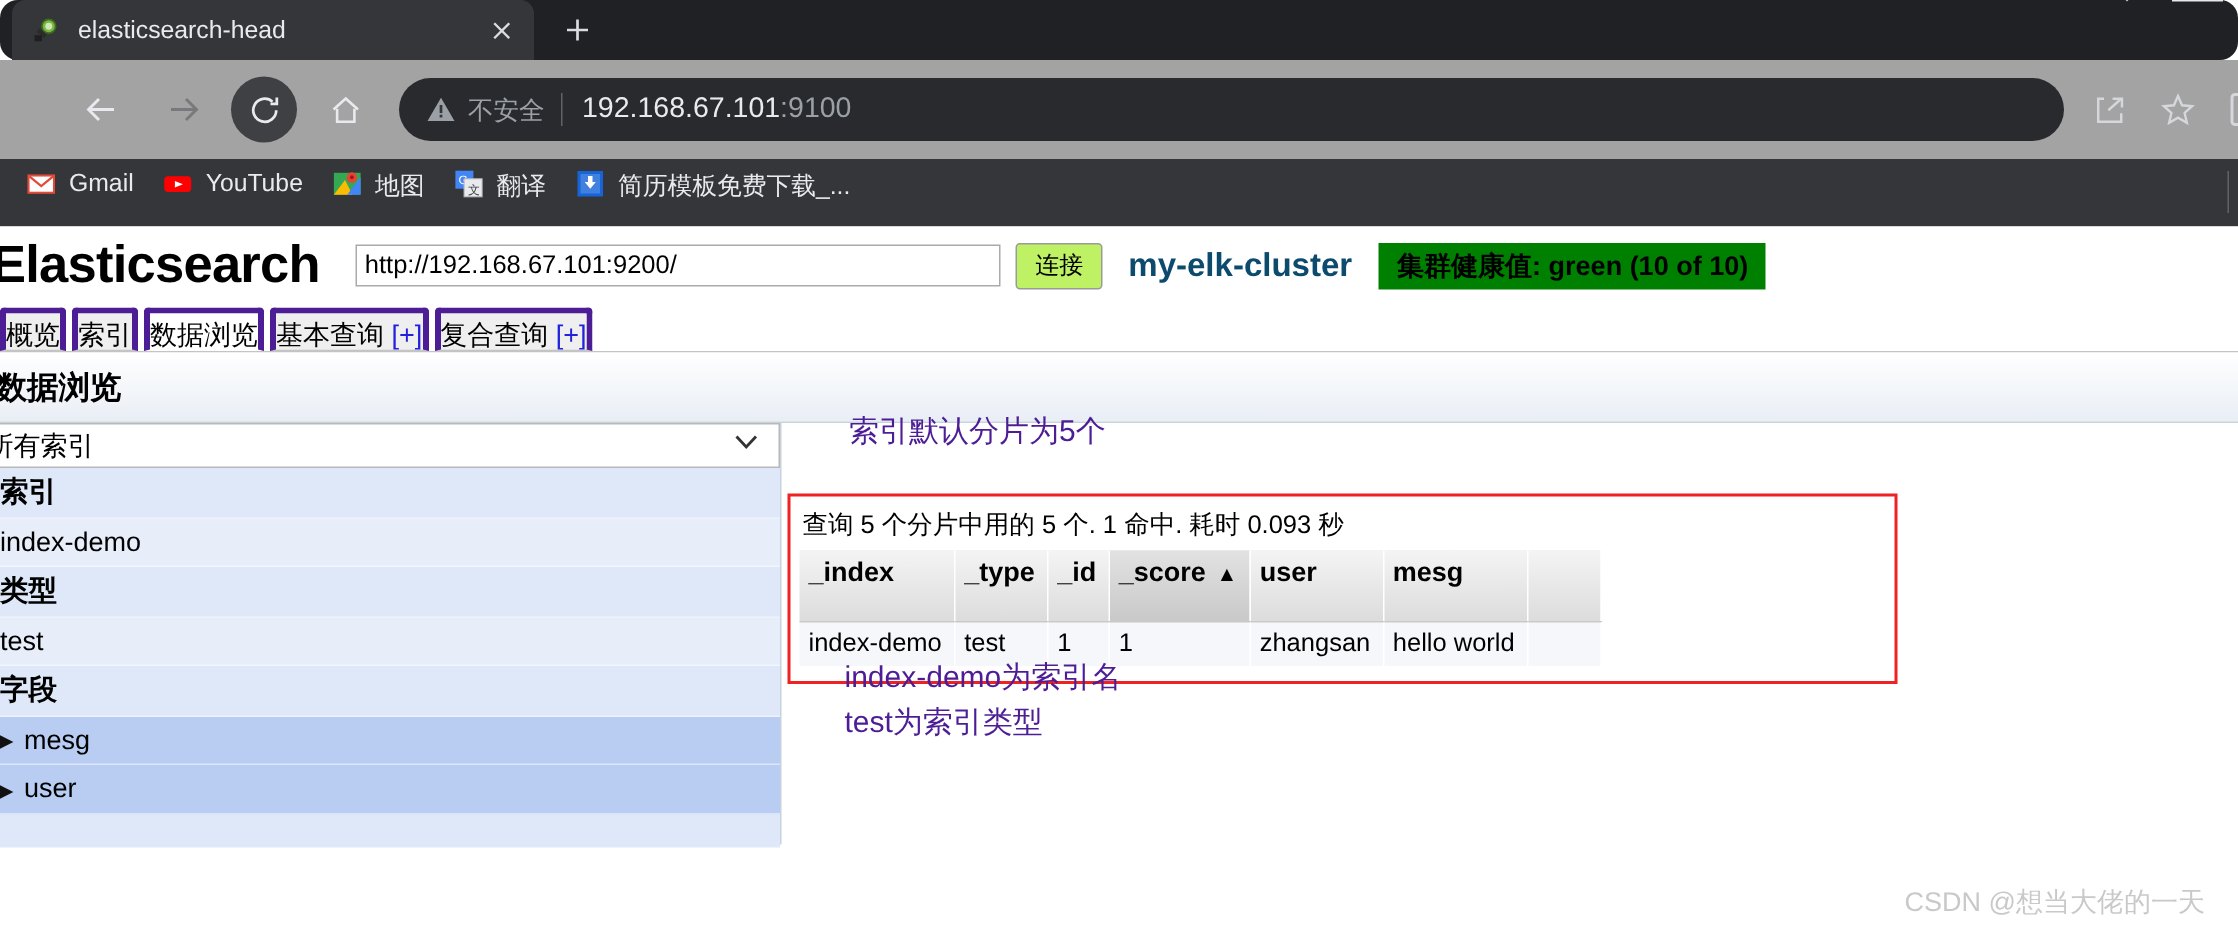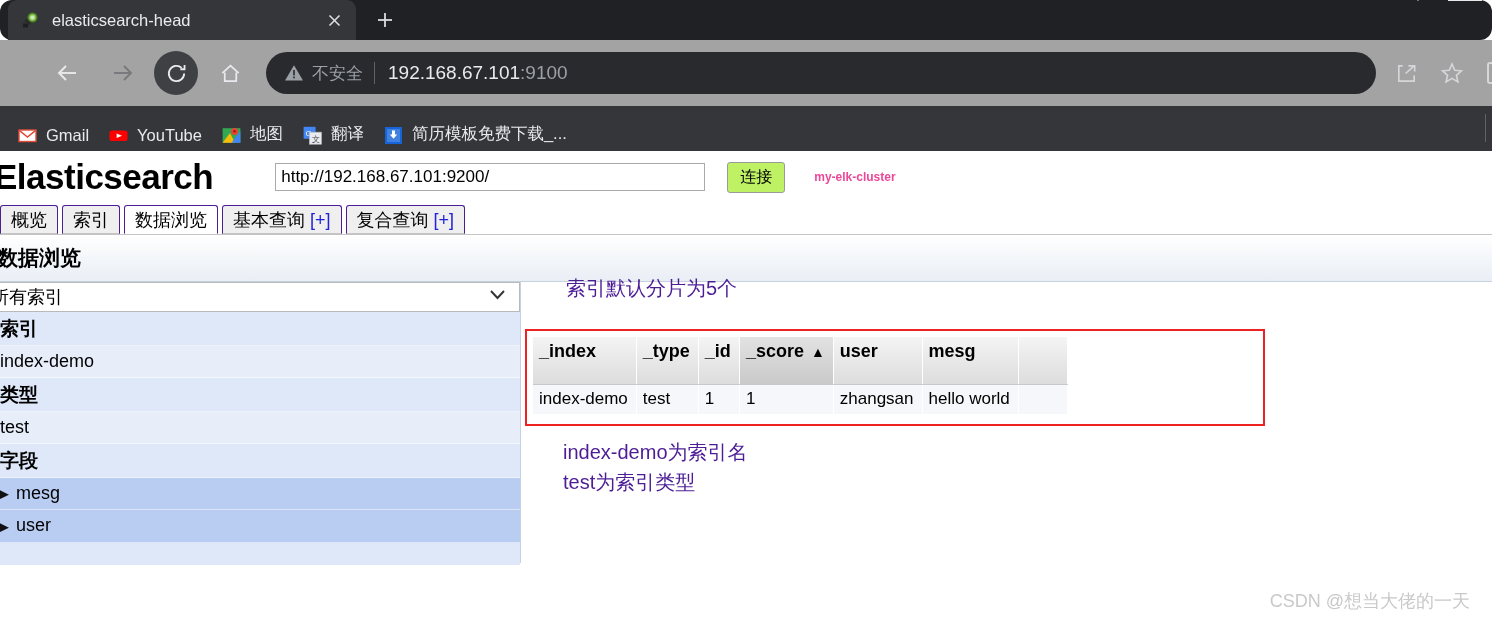--- a/index.html
+++ b/index.html
@@ -178,21 +178,21 @@
     left: 0; top: 106px;
     width: 1492px; height: 45px;
     background: #35363a;
     display: flex;
     align-items: center;
     padding-left: 8px;
     box-sizing: border-box;
   }
   .bm {
     display: flex;
-    align-items: flex-end;
+    align-items: flex-start;
     height: 32px;
     padding: 0 10px;
     border-radius: 5px;
     color: #e8eaed;
     font-size: 16.5px;
     white-space: nowrap;
   }
   .bm-ico {
     width: 19px; height: 19px;
     margin-right: 9px;
@@ -215,34 +215,33 @@
     overflow: hidden;
   }
 
   .es-header {
     position: relative;
     height: 52px;
     background: #ffffff;
     display: flex;
     align-items: center;
     padding-left: 0;
-    gap: 12px;
   }
   .es-logo {
     font-size: 35px;
     font-weight: bold;
     letter-spacing: -0.5px;
     color: #000;
     margin-left: -6px;
     white-space: nowrap;
   }
   .es-url-input {
     width: 430px;
     height: 28px;
-    margin-left: 50px;
+    margin-left: 24px;
     border: 1px solid #aaa;
     background: #fff;
     font-size: 17px;
     font-family: "Liberation Sans", sans-serif;
     padding: 0 5px;
     box-sizing: border-box;
     color: #000;
   }
   .es-connect-btn {
     margin-left: 10px;
@@ -251,23 +250,23 @@
     border: 1px solid #9a9a9a;
     background: #bef264;
     border-radius: 3px;
     font-size: 16px;
     font-family: "Liberation Sans", sans-serif;
     color: #000;
     cursor: pointer;
   }
   .es-cluster-name {
     margin-left: 17px;
-    font-size: 12px;
+    font-size: 22px;
     font-weight: bold;
-    color: #ec4899;
+    color: #0c4a6e;
     white-space: nowrap;
   }
   .es-health {
     margin-left: 18px;
     background: #008000;
     color: #000;
     font-size: 18px;
     font-weight: bold;
     padding: 3px 12px 4px 12px;
     white-space: nowrap;
@@ -279,26 +278,26 @@
     background: #ffffff;
     border-bottom: 1px solid #c4c4c4;
     display: flex;
     align-items: flex-end;
     padding-left: 0;
     box-sizing: border-box;
   }
   .es-tab {
     height: 29px;
     line-height: 28px;
-    padding: 0 10px;
+    padding: 0 0;
     margin-right: 4px;
     font-size: 18px;
     color: #000;
     background: #efefef;
-    border: 1px solid #4c1d95;
+    border: 4px solid #4c1d95;
     border-bottom: 1px solid #c4c4c4;
     border-top-left-radius: 3px;
     border-top-right-radius: 3px;
     white-space: nowrap;
     box-sizing: border-box;
   }
   .es-tab.active {
     background: #ffffff;
     border-bottom-color: #ffffff;
     position: relative;
@@ -620,20 +619,21 @@
     <div class="bm-edge"></div>
   </div>
 
   <div class="page">
 
     <div class="es-header">
       <div class="es-logo">Elasticsearch</div>
       <input class="es-url-input" type="text" value="http://192.168.67.101:9200/" style="">
       <button class="es-connect-btn">连接</button>
       <div class="es-cluster-name">my-elk-cluster</div>
+      <div class="es-health">集群健康值: green (10 of 10)</div>
     </div>
 
     <div class="es-tabs">
       <div class="es-tab"><span>概览</span></div>
       <div class="es-tab"><span>索引</span></div>
       <div class="es-tab active"><span>数据浏览</span></div>
       <div class="es-tab"><span>基本查询 </span><span class="plus">[+]</span></div>
       <div class="es-tab"><span>复合查询 </span><span class="plus">[+]</span></div>
     </div>
 
@@ -679,20 +679,21 @@
           <span>user</span>
         </div>
         <div class="es-sidebar-tail"></div>
       </div>
 
       <div class="es-results-wrap">
 
         <div class="anno anno-top" style="left:41px; top:-8px;">索引默认分片为5个</div>
 
         <div class="results-box">
+          <div class="results-summary">查询 5 个分片中用的 5 个. 1 命中. 耗时 0.093 秒</div>
           <table class="results-table">
             <thead>
               <tr>
                 <th>_index</th>
                 <th>_type</th>
                 <th>_id</th>
                 <th class="sorted"><span>_score</span><span class="sort-arrow">▲</span></th>
                 <th>user</th>
                 <th>mesg</th>
                 <th style="width:34px"></th>

